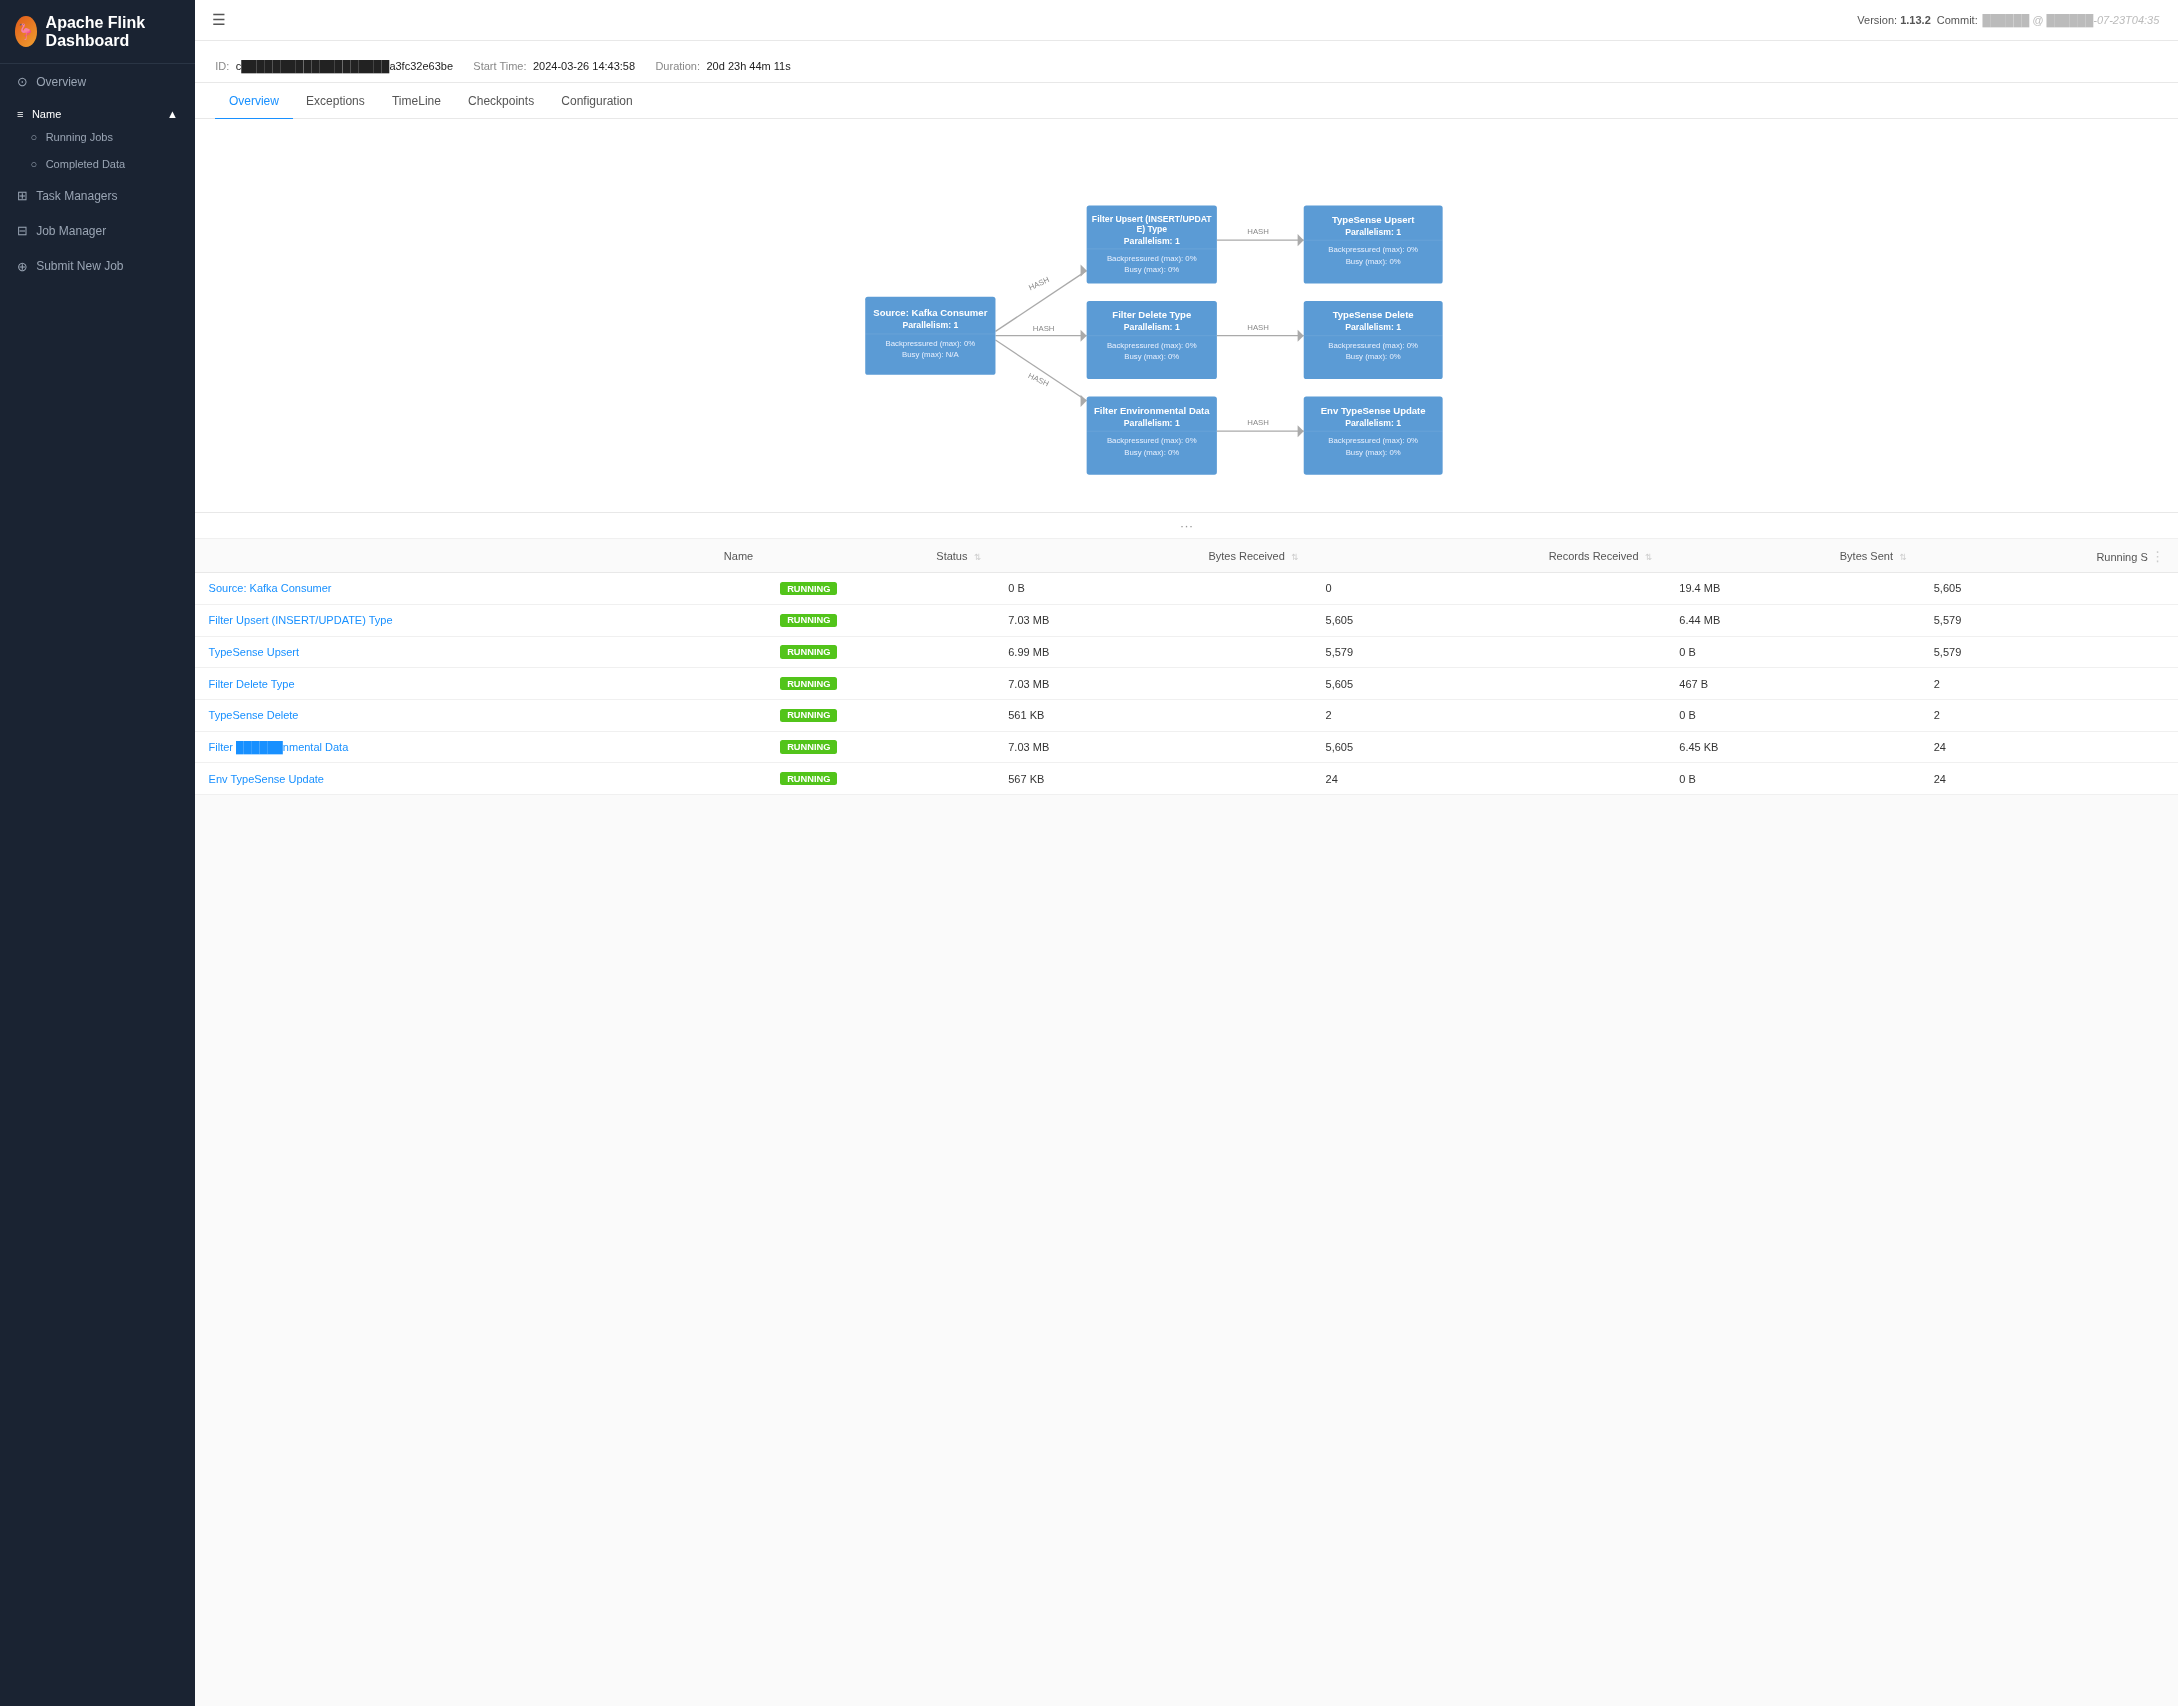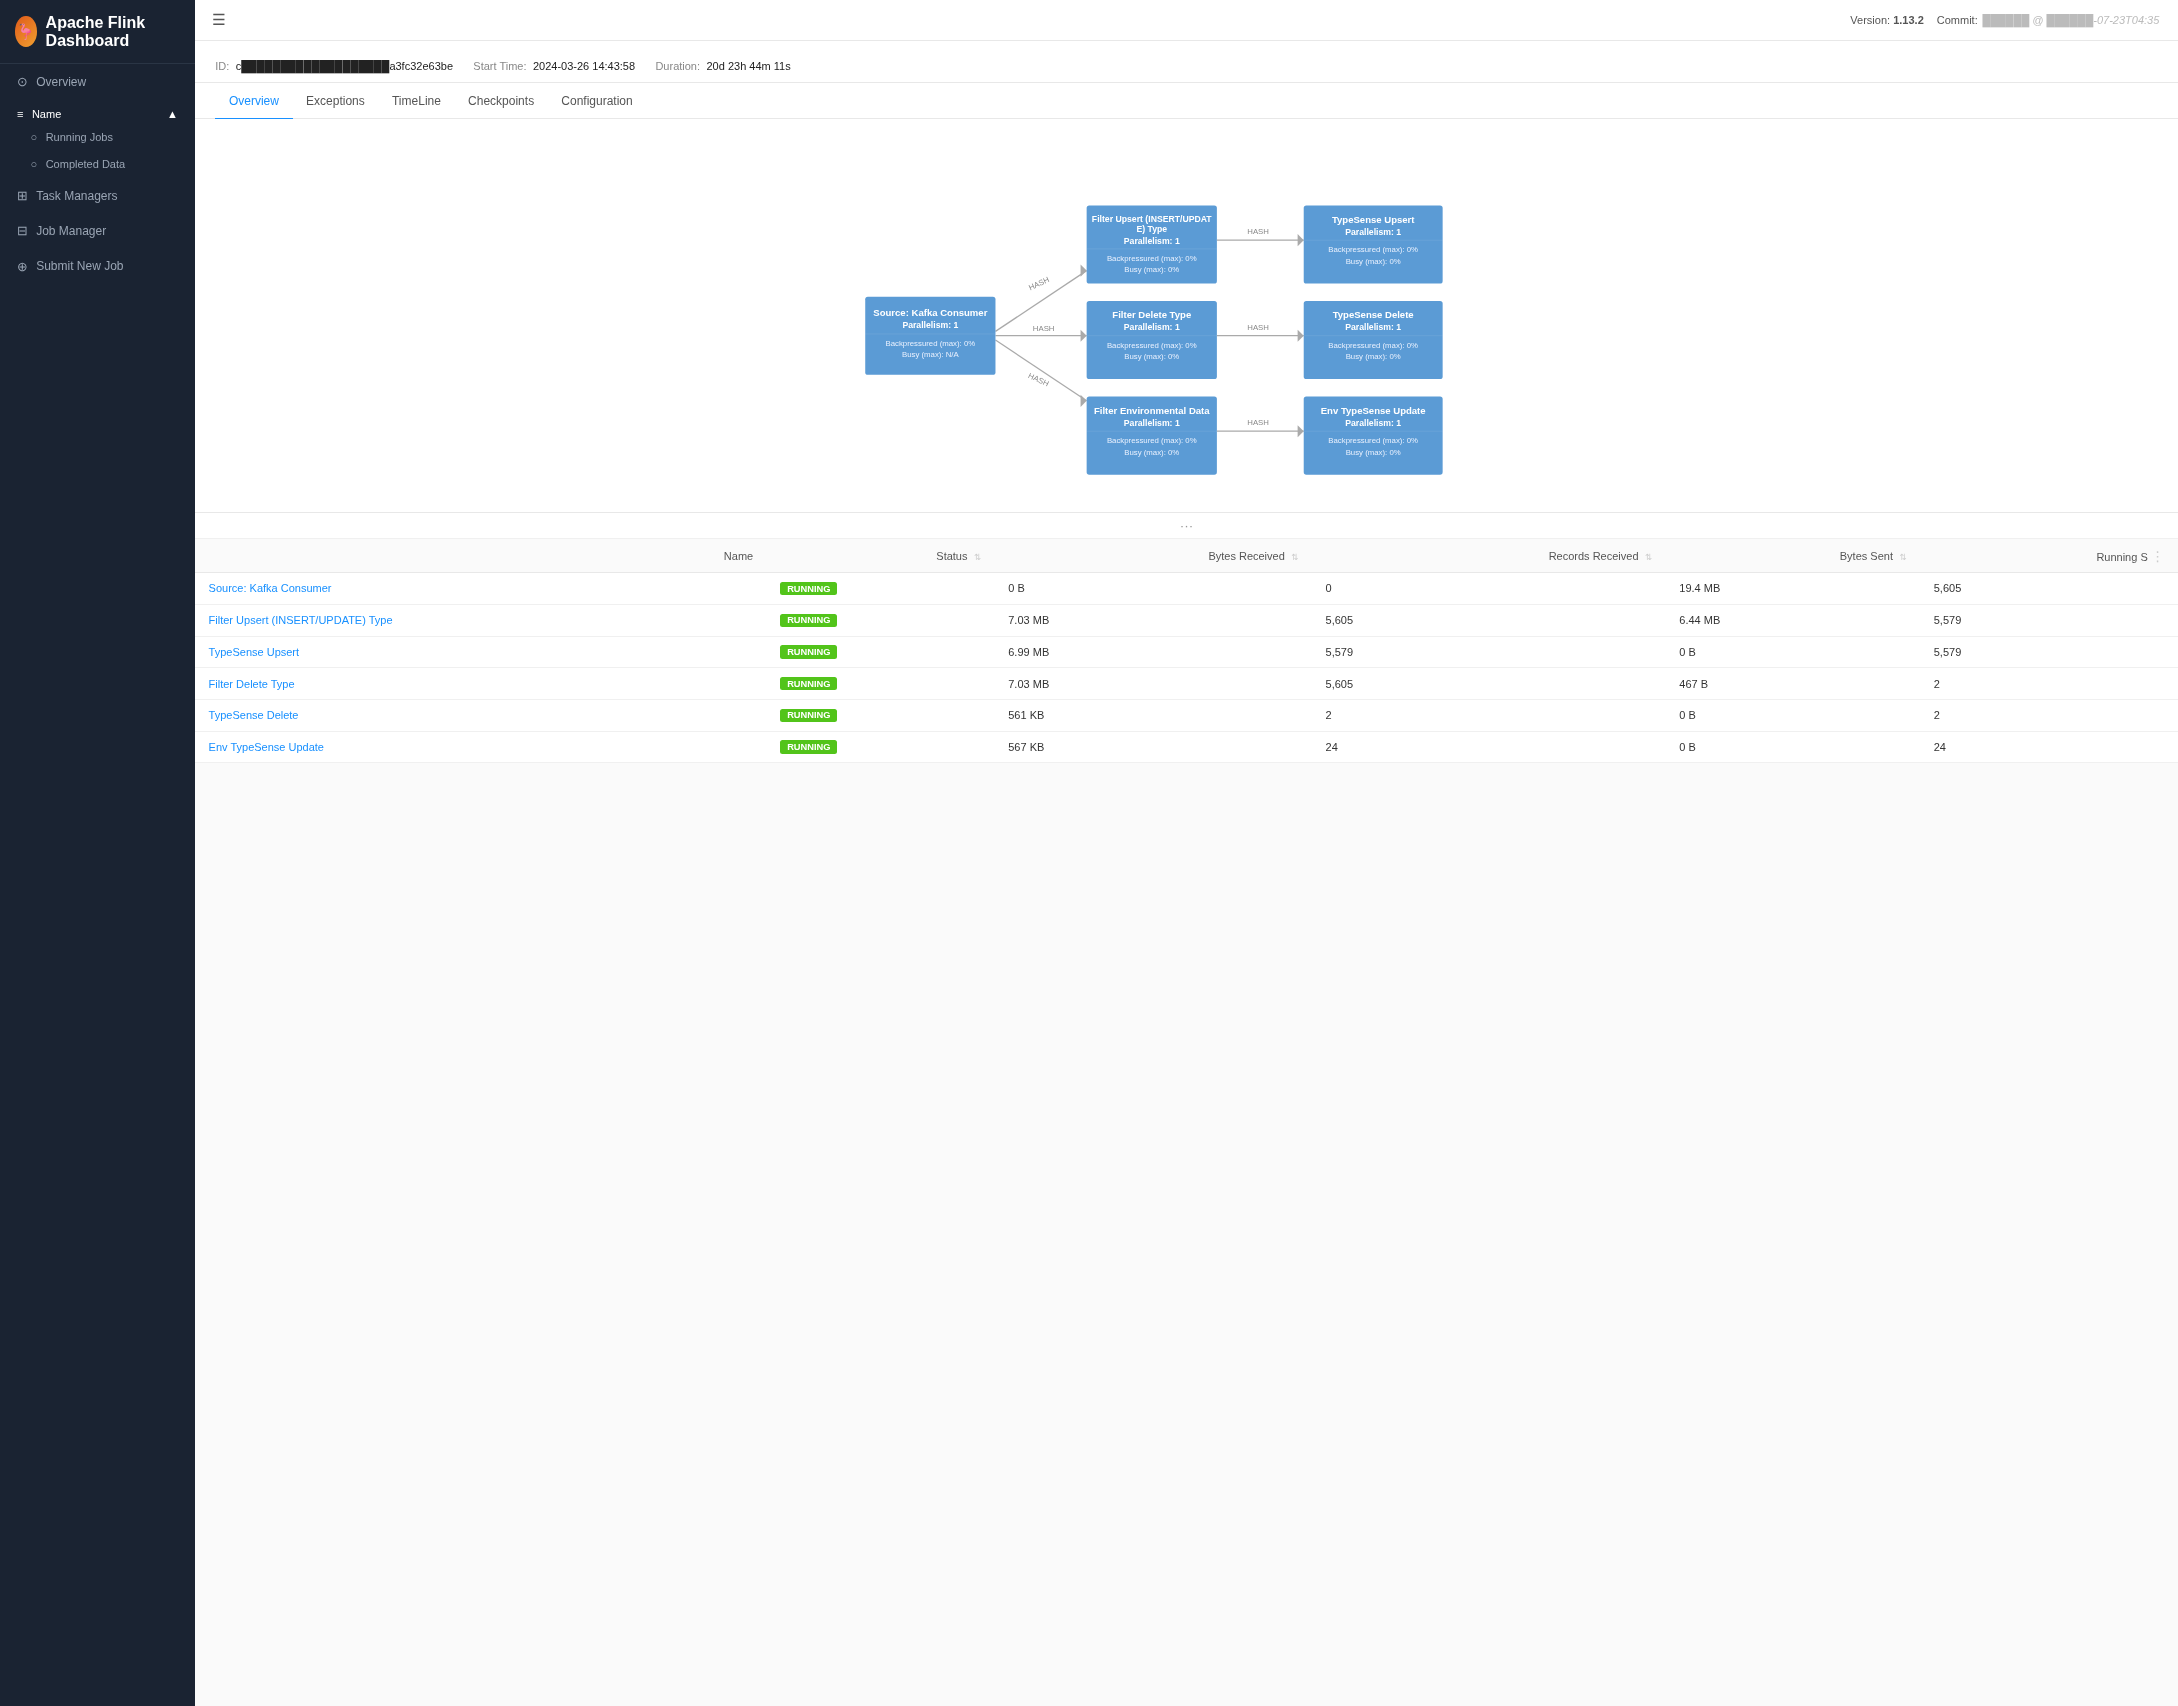--- a/index.html
+++ b/index.html
@@ -82,21 +82,21 @@
       border-bottom: 0.8px solid #e8e8e8;
       padding: 0 17px;
       height: 41px;
       display: flex;
       align-items: center;
       justify-content: space-between;
       flex-shrink: 0;
     }
     .top-bar-left { display: flex; align-items: center; gap: 6.8px; }
     .hamburger { font-size: 15.3px; cursor: pointer; color: #555; }
-    .top-bar-right { display: flex; align-items: center; gap: 13px; font-size: 11px; color: #555; }
+    .top-bar-right { display: flex; align-items: center; gap: 6px; font-size: 11px; color: #555; }
 
     
     .job-header {
       padding: 10.2px 20.3px;
       border-bottom: 0.8px solid #e8e8e8;
       background: #fff;
       flex-shrink: 0;
     }
     .job-title-row {
       display: flex;
@@ -467,20 +467,28 @@
     </tr>
             <tr>
       <td class="link">TypeSense Delete</td>
       <td><span class="status-running">RUNNING</span></td>
       <td>561 KB</td>
       <td>2</td>
       <td>0 B</td>
       <td>2</td>
     </tr>
             <tr>
+      <td class="link">Filter ██████nmental Data</td>
+      <td><span class="status-running">RUNNING</span></td>
+      <td>7.03 MB</td>
+      <td>5,605</td>
+      <td>6.45 KB</td>
+      <td>24</td>
+    </tr>
+            <tr>
       <td class="link">Env TypeSense Update</td>
       <td><span class="status-running">RUNNING</span></td>
       <td>567 KB</td>
       <td>24</td>
       <td>0 B</td>
       <td>24</td>
     </tr>
           </tbody>
       </table>
     </div>

